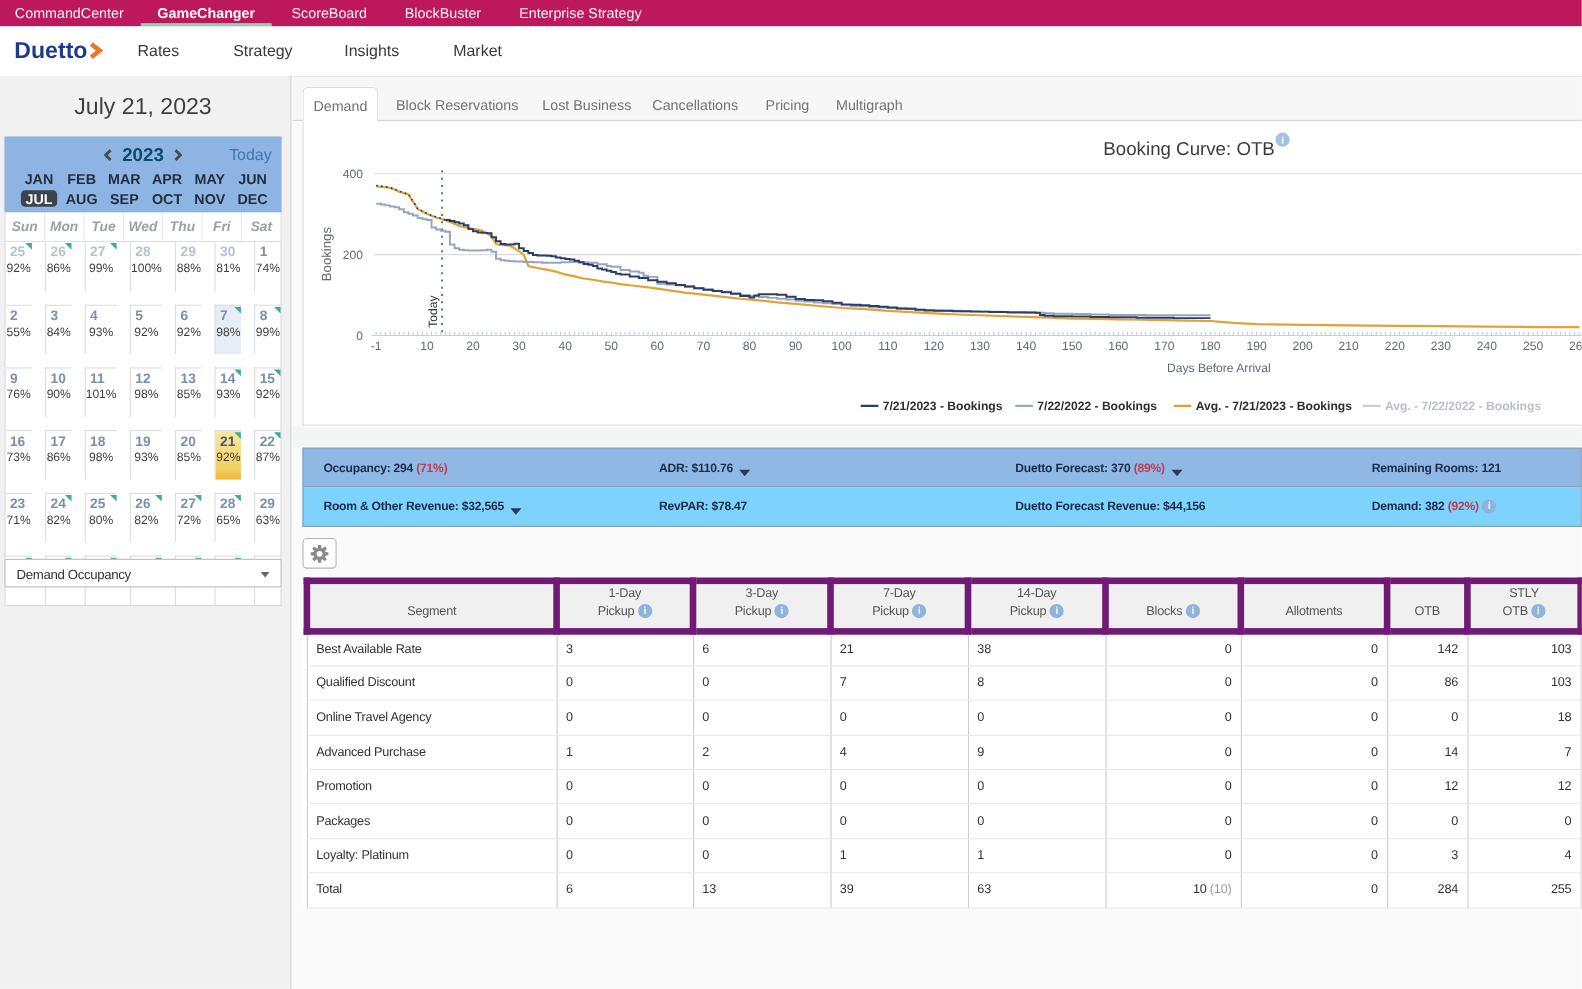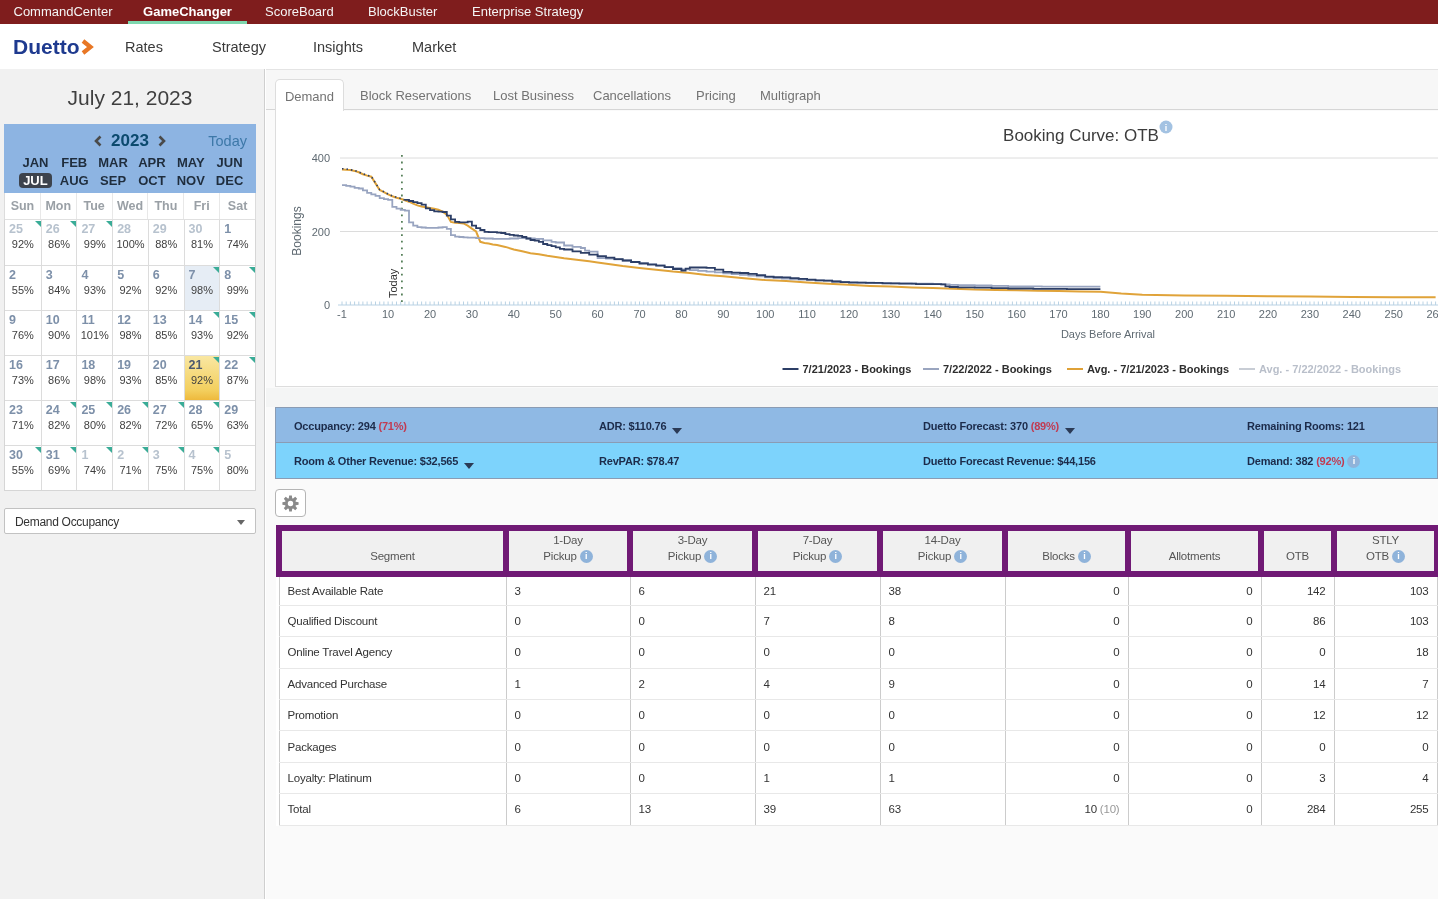--- a/index.html
+++ b/index.html
@@ -1,20 +1,20 @@
 <!DOCTYPE html>
 <html><head><meta charset="utf-8">
 <style>
 * { margin:0; padding:0; box-sizing:border-box; }
 html,body { width:1438px; height:899px; overflow:hidden; font-family:"Liberation Sans",sans-serif; background:#fff; }
 #page { position:relative; width:1438px; height:899px; }
 .abs { position:absolute; }
 
 
-#nav1 { position:absolute; left:0; top:0; width:1438px; height:24px; background:#7f1d1d; }
+#nav1 { position:absolute; left:0; top:0; width:1438px; height:24px; background:#be185d; }
 #nav1 span { position:absolute; top:0; height:24px; line-height:24px; font-size:13px; color:#f4f4f4; }
 #gc-tab { left:128px; width:119px; text-align:center; font-weight:bold; color:#fff !important; }
 #gc-ul { position:absolute; left:128px; bottom:0; width:119px; height:3px; background:#7ed7ae; }
 
 
 #nav2 { position:absolute; left:0; top:24px; width:1438px; height:45px; background:#fff; }
 #logo { position:absolute; left:13px; top:0; height:44px; line-height:46px; font-size:21px; font-weight:bold; color:#1e3a8f; letter-spacing:0; }
 #nav2 .m { position:absolute; top:0; height:44px; line-height:46px; font-size:14.5px; color:#3a3a3a; }
 
 
@@ -26,23 +26,23 @@
 #cal { position:absolute; left:4px; top:124px; width:252px; }
 #cal-head { background:#8db4e2; height:69px; position:relative; }
 #yr-row { position:relative; height:30px; text-align:center; padding-top:7px; }
 #yr-row .yr { font-size:17px; font-weight:bold; color:#0c4a6e; margin:16px 9px; }
 .arv { vertical-align:-1px; }
 #today-lnk { position:absolute; right:9px; top:9px; font-size:14.5px; color:#3d78a8; }
 .mrow { display:flex; padding:0 7px 0 12px; }
 .mn { flex:1; text-align:center; font-size:13px; font-weight:bold; color:#1f2d3d; line-height:17.5px; }
 .jul { background:#3d434d; color:#fff; border-radius:4px; padding:0 4px; }
 #dow { display:flex; background:#fff; height:26px; border-left:1px solid #dcdcdc; border-right:1px solid #dcdcdc; }
-#dow span { flex:1; text-align:center; font-size:12.5px; font-weight:bold; color:#9aa0a6; line-height:27px; border-left:1px solid #e8e8e8; }
+#dow span { flex:1; text-align:center; font-size:12.5px; font-weight:bold; color:#9aa0a6; line-height:27px; border-left:1px solid #e8e8e8;font-style:italic; }
 #dow span:first-child { border-left:none; }
-#grid { display:grid; grid-template-columns:repeat(7,1fr); background:#fff; border:1px solid #d6d6d6; border-top:1px solid #e0e0e0; }
+#grid { display:grid; grid-template-columns:repeat(7,1fr); background:#fff; border:1px solid #d6d6d6; border-top:1px solid #e0e0e0;gap:12px; }
 .cell { position:relative; height:45px; border-left:1px solid #dcdcdc; border-top:1px solid #dcdcdc; }
 .cell:nth-child(7n+1) { border-left:none; }
 .cell:nth-child(-n+7) { border-top:none; }
 .dn { font-size:12.5px; font-weight:bold; color:#7d90a9; margin:2px 0 0 4px; line-height:15px; }
 .om .dn { color:#b7c2ce; }
 .pct { font-size:11px; color:#3f3f3f; text-align:center; margin-top:1px; }
 .tri { position:absolute; top:1px; right:0; width:0; height:0; border-top:6px solid #3aac97; border-left:6px solid transparent; }
 .d7 { background:#e6edf5; }
 .d21 { background:linear-gradient(180deg,#f9e7a2,#f3cf5e 78%,#eeb93c); }
 .d21 .dn { color:#4d5a6e; }

